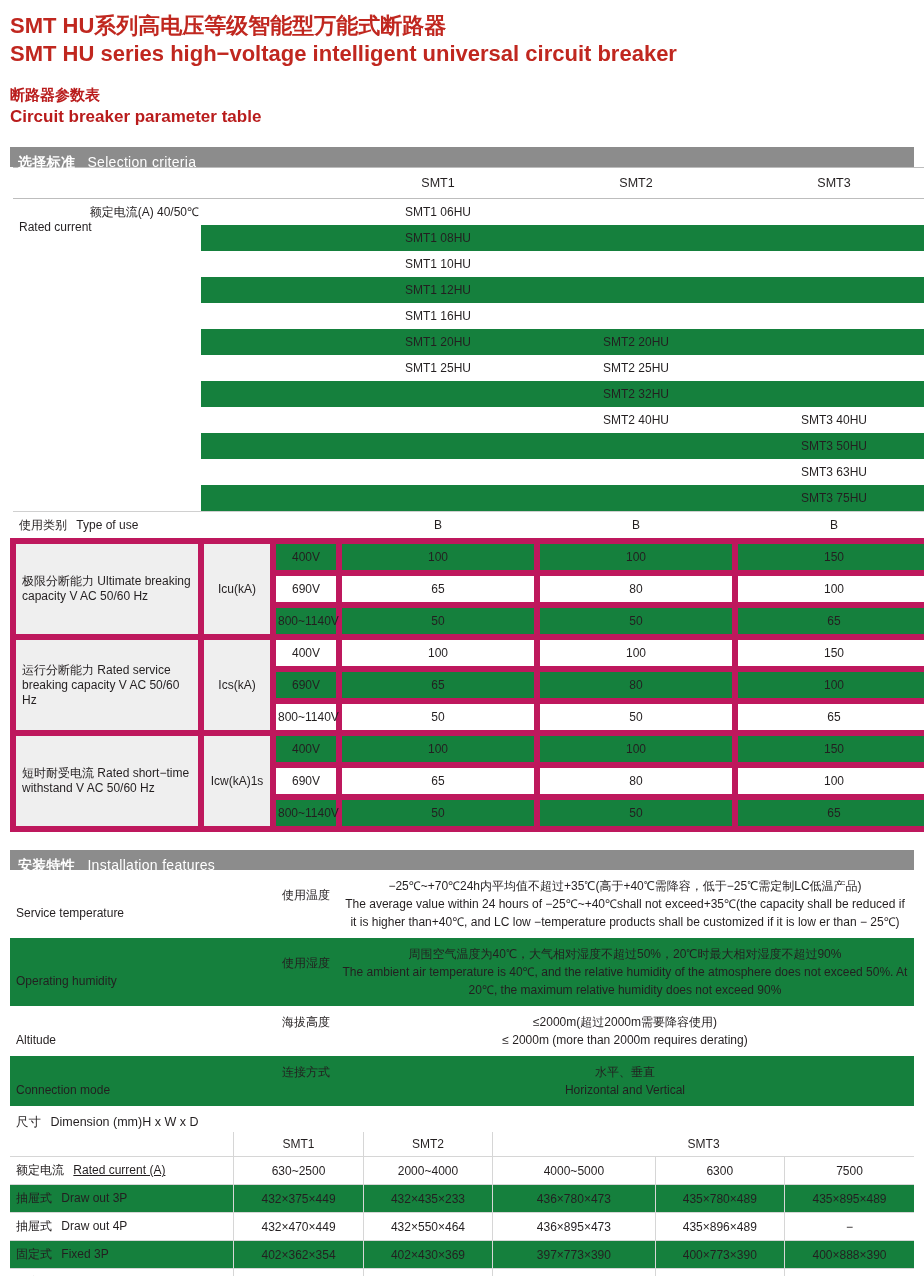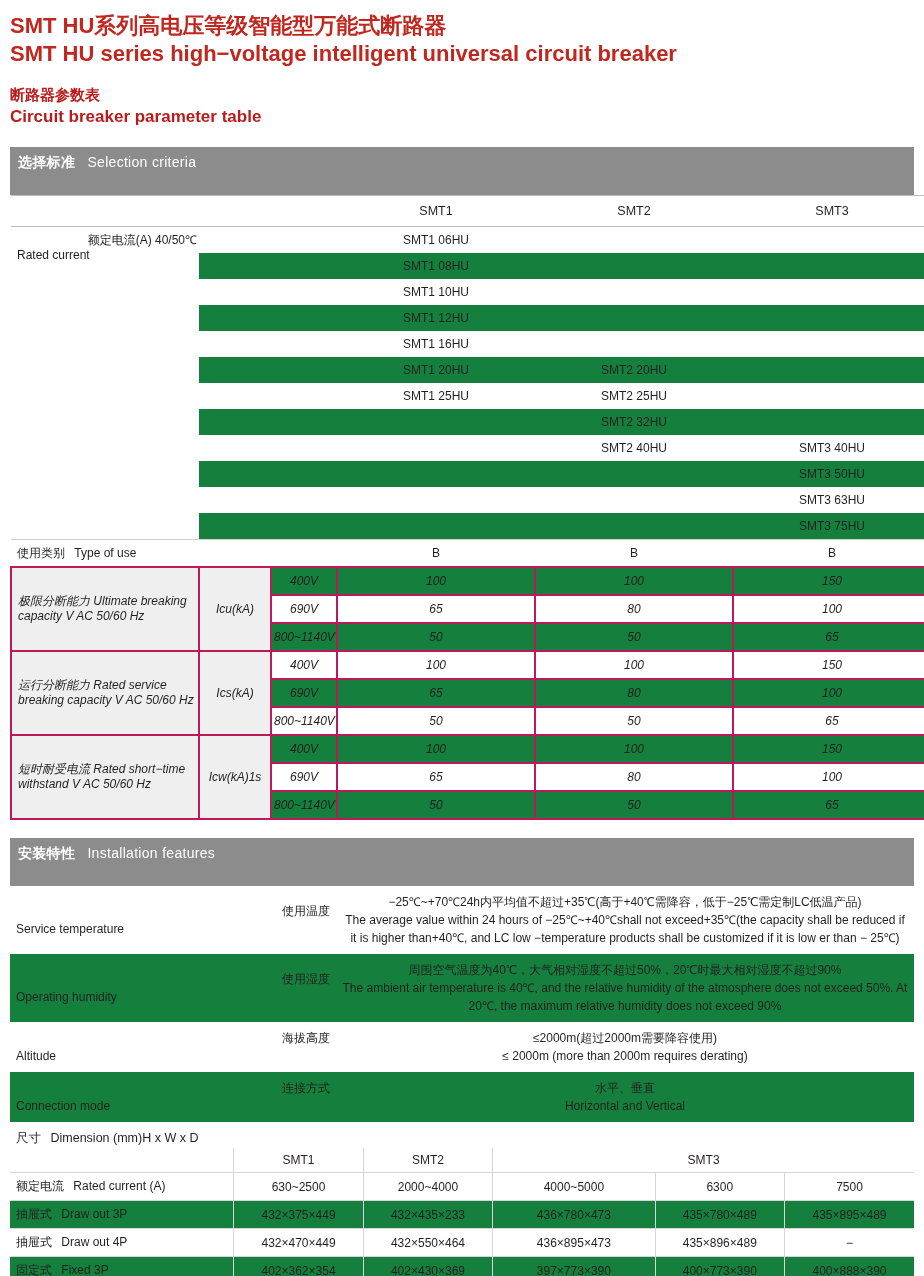--- a/index.html
+++ b/index.html
@@ -48,21 +48,21 @@
   .section-title .en {
     display: block;
     font-size: 17px;
     line-height: 24px;
   }
   
   .bar {
     margin-top: 18px;
     background: #8c8c8c;
     color: #ffffff;
-    height: 48px;
+    height: 20px;
     line-height: 30px;
     padding-left: 8px;
     font-size: 14px;
     font-weight: bold;
     letter-spacing: .3px;
   }
   .bar .en {
     font-weight: normal;
     margin-left: 8px;
     font-size: 14px;
@@ -101,22 +101,21 @@
   .brk-label {
     text-align: left;
     padding-left: 6px;
     line-height: 15px;
     background: #efefef;
   }
   .brk-mid {
     background: #efefef;
   }
   .grid-cell {
-    border: 2px solid #be185d;
-    font-style: italic;
+    border: 6px solid #be185d;
   }
   
   .tbl-inst td {
     line-height: 18px;
     padding: 7px 6px;
   }
   .tbl-inst .val {
     font-size: 12px;
   }
   .dim-line {
@@ -411,21 +410,21 @@
     <tbody>
       <tr>
         <td class="first zebra-a" style="border-top:0;"></td>
         <td class="zebra-a" style="border-top:0;">SMT1</td>
         <td class="zebra-a" style="border-top:0;">SMT2</td>
         <td class="zebra-a lastcol" style="border-top:0;" colspan="3">SMT3</td>
       </tr>
       <tr>
         <td class="first zebra-a">
           <span>额定电流</span>
-          <span style="margin-left:6px;">Rated current (A)</span>
+          <span style="margin-left:6px;text-decoration:underline;">Rated current (A)</span>
         </td>
         <td class="zebra-a">630~2500</td>
         <td class="zebra-a">2000~4000</td>
         <td class="zebra-a">4000~5000</td>
         <td class="zebra-a">6300</td>
         <td class="zebra-a lastcol">7500</td>
       </tr>
       <tr>
         <td class="first zebra-b">
           <span>抽屉式</span>

